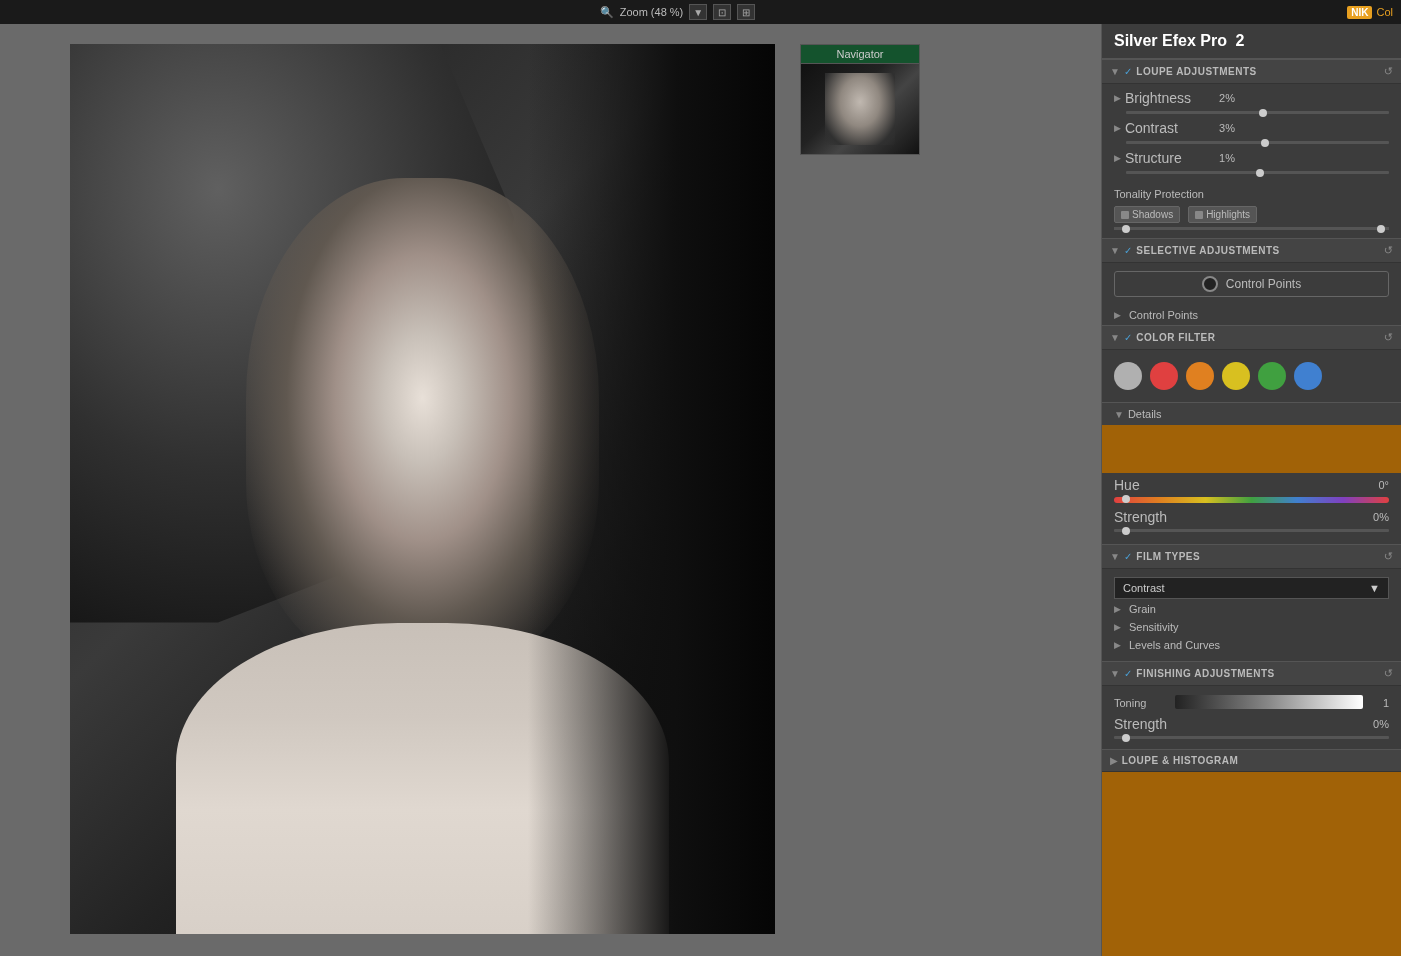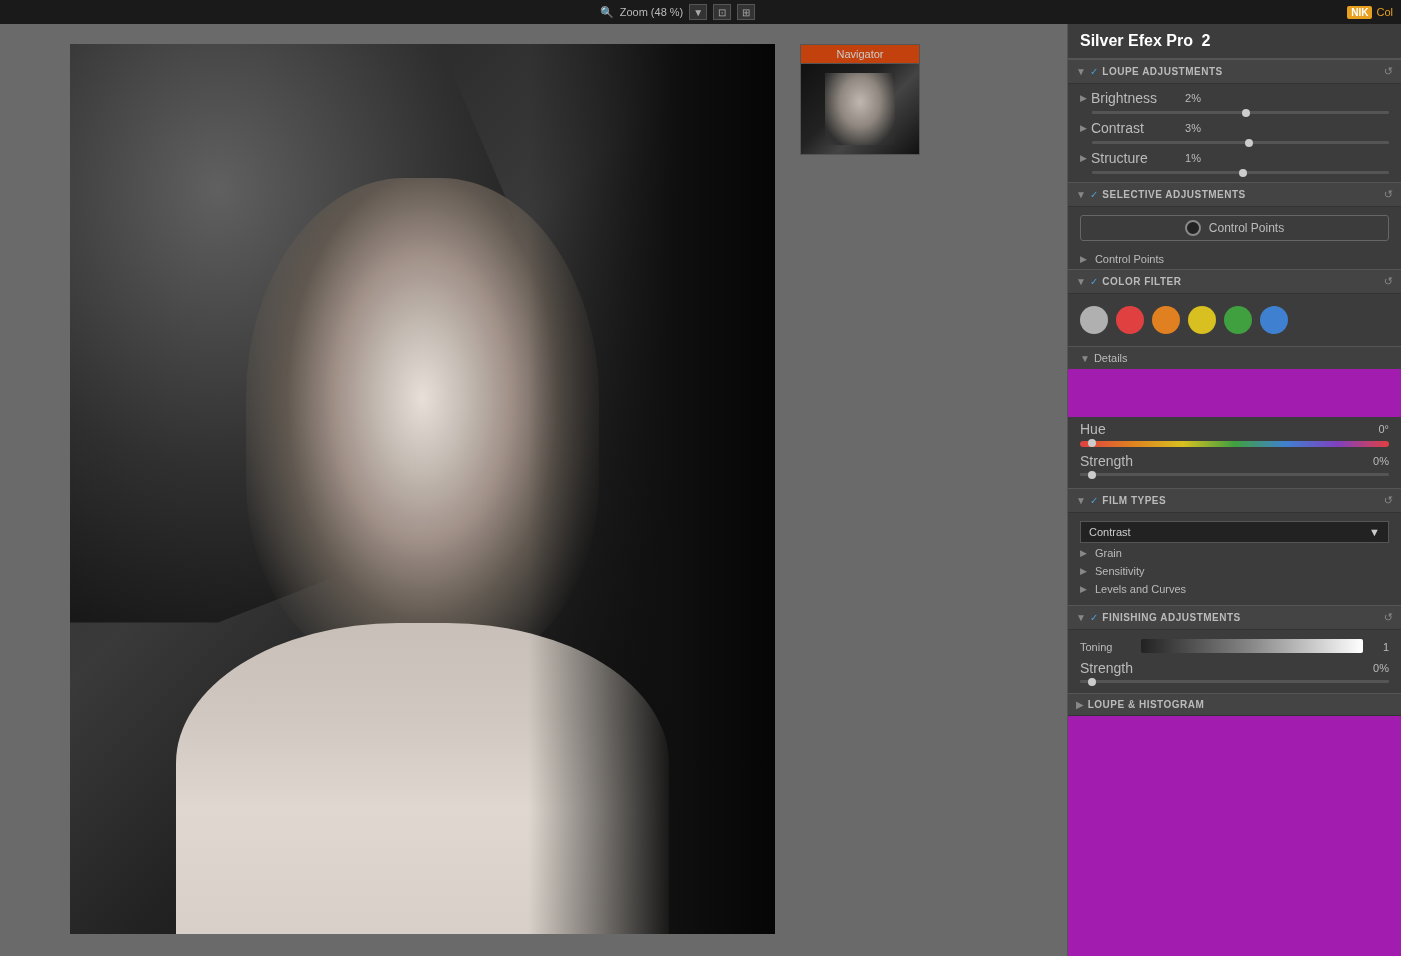--- a/index.html
+++ b/index.html
@@ -124,21 +124,21 @@
     
     .navigator-panel {
       position: absolute;
       top: 20px;
       left: 800px;
       width: 120px;
       background: #3a3a3a;
       border: 1px solid #555;
     }
     .navigator-title {
-      background: #c2410c;
+      background: #14532d;
       padding: 3px 8px;
       font-size: 11px;
       color: #ccc;
       text-align: center;
       border-bottom: 1px solid #555;
     }
     .navigator-thumb {
       width: 100%;
       height: 90px;
       background: linear-gradient(135deg, #111 0%, #222 40%, #444 60%, #111 100%);
@@ -149,22 +149,22 @@
       position: absolute;
       top: 10%;
       left: 20%;
       width: 60%;
       height: 80%;
       background: radial-gradient(ellipse at 50% 40%, #c0b8b0 0%, #908880 40%, #303030 80%, transparent 100%);
     }
 
     
     .right-panel {
-      width: 334px;
-      background: #a21caf;
+      width: 300px;
+      background: #a16207;
       border-left: 1px solid #555;
       overflow-y: auto;
       flex-shrink: 0;
     }
     .right-panel::-webkit-scrollbar { width: 6px; }
     .right-panel::-webkit-scrollbar-track { background: #333; }
     .right-panel::-webkit-scrollbar-thumb { background: #666; }
 
     
     .app-title {
@@ -531,20 +531,37 @@
         <span class="slider-label">Structure</span>
         <span class="slider-value">1%</span>
       </div>
       <div class="full-slider-row">
         <div class="full-slider">
           <div style="position:absolute; left:51%; top:-2.5px; width:8px; height:8px; background:#ccc; border-radius:50%; transform:translateX(-50%);"></div>
         </div>
       </div>
     </div>
 
+    <div class="tonality-section">
+      <div class="tonality-title">Tonality Protection</div>
+      <div class="tonality-row">
+        <div class="tonality-btn">
+          <div class="dot"></div>
+          <span>Shadows</span>
+        </div>
+        <div class="tonality-btn">
+          <div class="dot"></div>
+          <span>Highlights</span>
+        </div>
+      </div>
+      <div class="tonality-slider">
+        <div style="position:absolute; left:8px; top:-2.5px; width:8px; height:8px; background:#ccc; border-radius:50%;"></div>
+        <div style="position:absolute; right:4px; top:-2.5px; width:8px; height:8px; background:#ccc; border-radius:50%;"></div>
+      </div>
+    </div>
 
     <div class="section-header">
       <span class="chevron">▼</span>
       <span class="check-icon">✓</span>
       <span class="section-title">SELECTIVE ADJUSTMENTS</span>
       <span class="section-reset">↺</span>
     </div>
 
     <div class="selective-section">
       <div class="control-points-btn">

